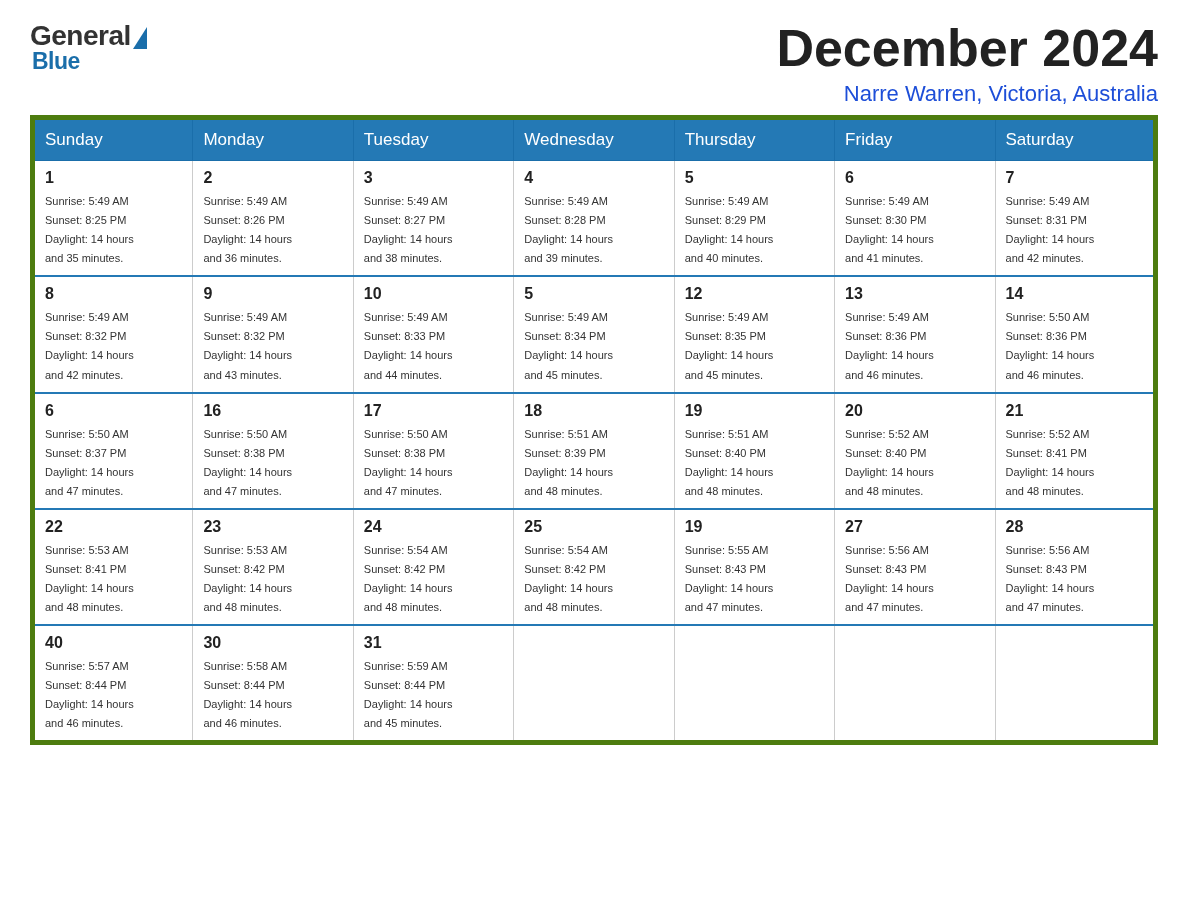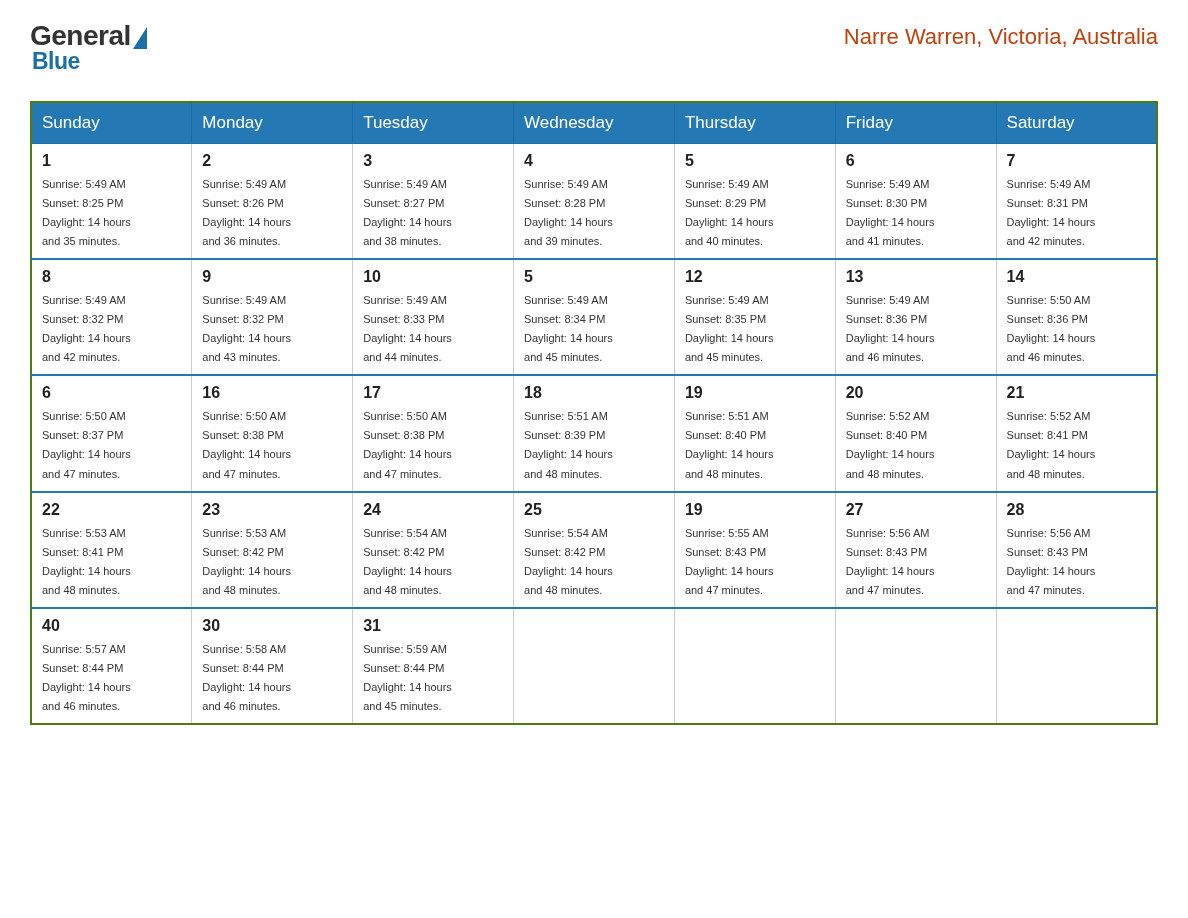--- a/index.html
+++ b/index.html
@@ -7,21 +7,21 @@
       font-family: Arial, sans-serif;
       background: #fff;
       width: 1188px;
       min-height: 918px;
       padding: 20px 30px;
     }
     .header {
       display: flex;
       justify-content: space-between;
       align-items: flex-start;
-      margin-bottom: 26px;
+      margin-bottom: 8px;
     }
     .logo {
       display: flex;
       flex-direction: column;
       align-items: flex-start;
     }
     .logo-top {
       display: flex;
       align-items: center;
     }
@@ -51,27 +51,27 @@
       text-align: right;
     }
     .month-title {
       font-size: 52px;
       font-weight: bold;
       color: #222;
       line-height: 1.1;
     }
     .location-title {
       font-size: 22px;
-      color: #c2410c;
+      color: #1d4ed8;
       margin-top: 4px;
     }
     .calendar-table {
       width: 100%;
       border-collapse: collapse;
-      border: 2px solid #4d7c0f;
+      border: 5px solid #4d7c0f;
       padding-left: 24px;
     }
     .calendar-table th {
       background-color: #2479b5;
       color: #fff;
       font-size: 17px;
       font-weight: normal;
       padding: 10px 10px;
       text-align: left;
       border: 1px solid #1a6eaa;
@@ -108,20 +108,21 @@
 
 <div class="header">
   <div class="logo">
     <div class="logo-top">
       <span class="logo-text-general">General</span>
       <div class="logo-triangle"></div>
     </div>
     <span class="logo-text-blue">Blue</span>
   </div>
   <div class="title-section">
+    <div class="month-title">December 2024</div>
     <div class="location-title">Narre Warren, Victoria, Australia</div>
   </div>
 </div>
 
 <table class="calendar-table">
   <thead>
     <tr>
       <th>Sunday</th>
       <th>Monday</th>
       <th>Tuesday</th>

